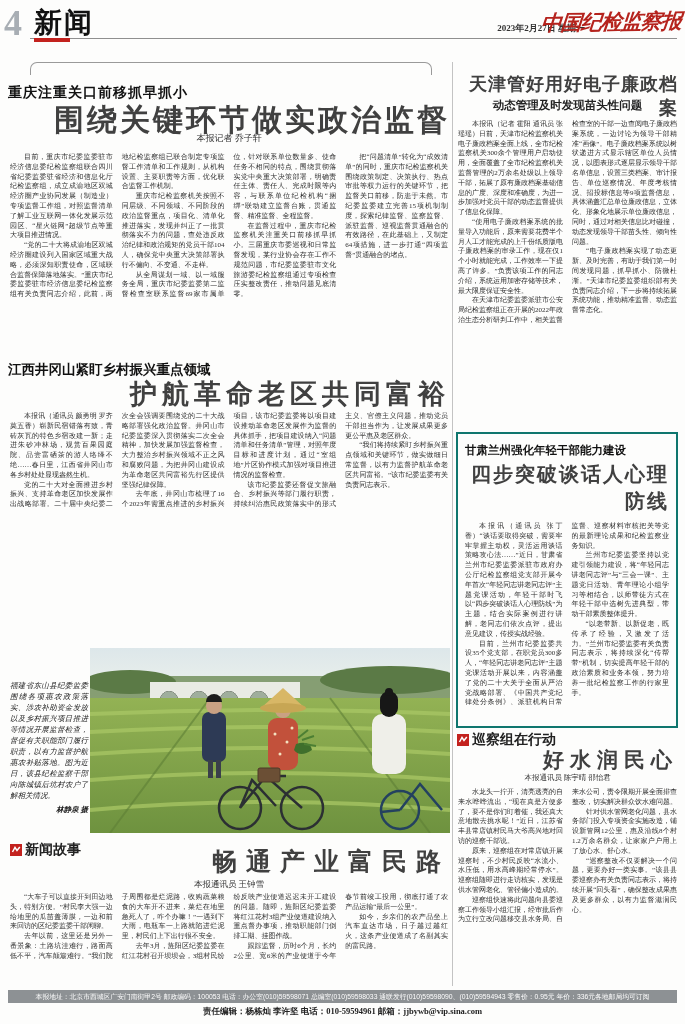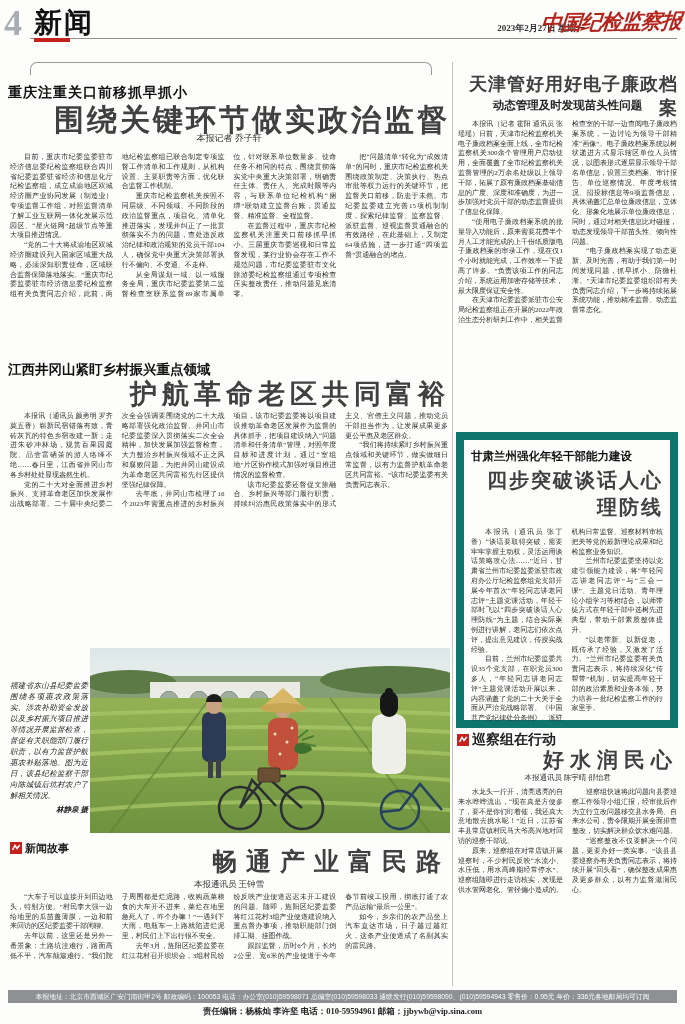--- a/index.html
+++ b/index.html
@@ -38,30 +38,30 @@
   .cq-headline { left:8px; top:100px; width:442px; font-size:30px; letter-spacing:3px; }
   .cq-byline { left:8px; top:132px; width:442px; font-size:9px; }
   .cq-body { left:10px; top:153px; width:438px; height:204px; column-count:4; }
   .jg-kicker { left:8px; top:361px; width:442px; font-size:13.5px; }
   .jg-headline { left:8px; top:376px; width:442px; font-size:27px; letter-spacing:5px; }
   .jg-body { left:10px; top:412px; width:438px; height:230px; column-count:4; }
   .photo-caption { left:10px; top:680px; width:78px; font-size:7.5px; line-height:11px;
     font-style:italic; text-align:justify; color:#222; }
   .photo-credit { display:block; text-align:right; font-weight:bold; margin-top:3px; font-style:italic; }
   .photo-box { left:90px; top:648px; width:360px; height:185px; background:#cfd8cc; overflow:hidden; }
-  .story-label { left:10px; top:841px; font-size:11px; font-weight:bold; }
+  .story-label { left:10px; top:841px; font-size:14px; font-weight:bold; }
   .story-headline { left:8px; top:845px; width:442px; font-size:25px; letter-spacing:9px; }
   .story-byline { left:8px; top:879px; width:442px; font-size:8.5px; }
   .story-body { left:10px; top:893px; width:438px; height:93px; column-count:4; }
   
   .v-divider { left:452px; top:62px; width:1px; height:924px; background:#c3c3c3; }
   .tj-headline { left:457px; top:72px; width:221px; font-size:18px; letter-spacing:1px; }
   .tj-subhead { left:457px; top:98px; width:221px; text-align:center; font-size:11.5px; font-weight:bold; }
   .tj-body { left:458px; top:120px; width:219px; height:306px; column-count:2; }
-  .red-box { left:456px; top:432px; width:222px; height:296px; border:8px solid #0f766e;
+  .red-box { left:456px; top:432px; width:222px; height:296px; border:2px solid #0f766e;
     background:#fdfdfc; padding:6px 7px; }
   .lz-kicker { font-size:11.5px; margin-top:3px; }
   .lz-headline { font-size:20px; letter-spacing:2px; margin:3px 0 7px; }
   .lz-body { column-count:2; height:228px; }
   .patrol-label { left:457px; top:731px; font-size:14px; font-weight:bold; }
   .hs-headline { left:457px; top:746px; width:221px; font-size:21px; letter-spacing:6px; }
   .hs-byline { left:457px; top:773px; width:221px; font-size:7.5px; }
   .hs-body { left:458px; top:788px; width:219px; height:198px; column-count:2; }
   
   .footer-bar { left:8px; top:990px; width:669px; height:13px; background:#8d9194;
@@ -224,19 +224,20 @@
           <rect width="12" height="12" fill="#c3221e"></rect>
           <path d="M2.5 8 L5 3.5 L7 6.5 L9.8 3" stroke="#fff" stroke-width="1.5" fill="none"></path>
         </svg></span><span>巡察组在行动</span>
   </div>
   <div class="abs headline hs-headline">好水润民心</div>
   <div class="abs byline hs-byline">本报通讯员 陈宇晴 邵怡君</div>
   <div class="abs body-cols hs-body">
       <p class="para">水龙头一拧开，清亮透亮的自来水哗哗流出，“现在真是方便多了，要不是你们盯着催，我还真大意地散去挑水呢！”近日，江苏省丰县常店镇村民马大爷高兴地对回访的巡察干部说。</p>
       <p class="para">原来，巡察组在对常店镇开展巡察时，不少村民反映“水流小、水压低，用水高峰期经常停水”。巡察组随即进行走访核实，发现是供水管网老化、管径偏小造成的。</p>
       <p class="para">巡察组快速将此问题向县委巡察工作领导小组汇报，经审批后作为立行立改问题移交县水务局、自来水公司，责令限期开展全面排查整改，切实解决群众饮水难问题。</p>
+      <p class="para">针对供水管网老化问题，县水务部门投入专项资金实施改造，铺设新管网12公里，惠及沿线8个村1.2万余名群众，让家家户户用上了放心水、舒心水。</p>
       <p class="para">“巡察整改不仅要解决一个问题，更要办好一类实事。”该县县委巡察办有关负责同志表示，将持续开展“回头看”，确保整改成果惠及更多群众，以有力监督滋润民心。</p>
     </div>
 
   <div class="abs footer-bar">本报地址：北京市西城区广安门南街甲2号  邮政编码：100053  电话：办公室(010)59598071  总编室(010)59598033  通联发行(010)59598090、(010)59594943  零售价：0.95元  年价：336元各地邮局均可订阅</div>
   <div class="abs footer-editors">责任编辑：杨栋灿 李许坚  电话：010-59594961  邮箱：jjbywb@vip.sina.com</div>
 
 </div>
 
 </body></html>

